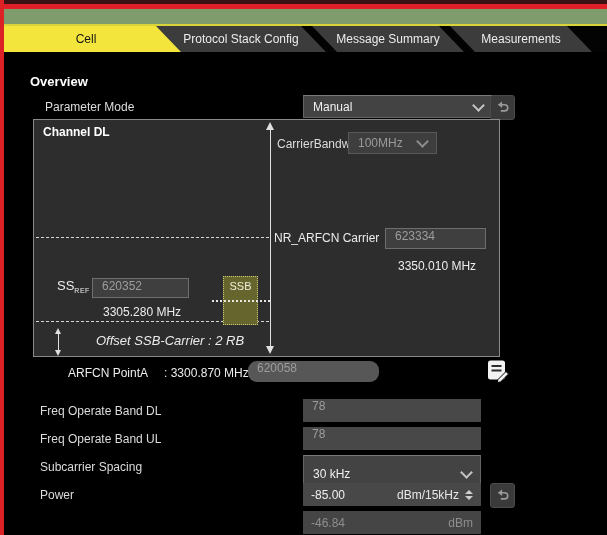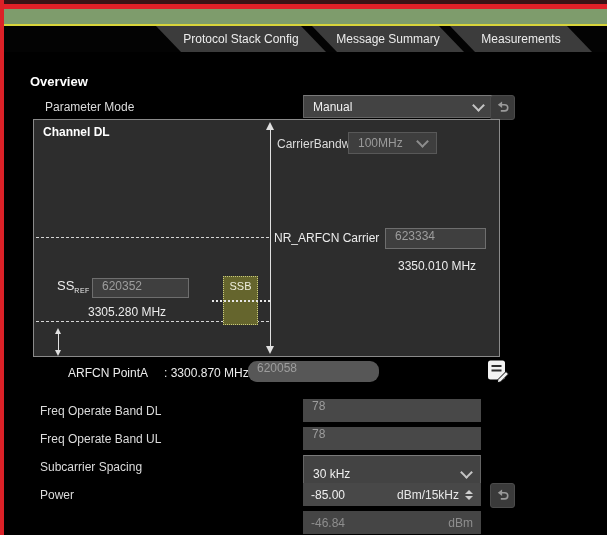--- a/index.html
+++ b/index.html
@@ -86,20 +86,23 @@
 </head>
 <body>
 
 <div class="abs left-red-border"></div>
 <div class="abs top-strip"></div>
 <div class="abs top-red-line"></div>
 <div class="abs green-bar"></div>
 <div class="abs yellow-underline"></div>
 
 <div class="abs tabbar">
+  <div class="tab tab-first tab-active" style="left:0;width:164px;padding-right:14px;">
+    <span>Cell</span>
+  </div>
   <div class="tab tab-slant tab-idle" style="left:152px;width:170px;">
     <span>Protocol Stack Config</span>
   </div>
   <div class="tab tab-slant tab-idle" style="left:308px;width:152px;">
     <span>Message Summary</span>
   </div>
   <div class="tab tab-slant tab-idle" style="left:446px;width:142px;">
     <span>Measurements</span>
   </div>
 </div>
@@ -137,32 +140,33 @@
   </div>
   <div class="abs freq-val" style="left:364px;top:139px;">3350.010 MHz</div>
 
   <div class="abs lbl white" style="left:23px;top:158px;font-size:13px;">
     <span>SS</span><span class="sub">REF</span>
     <span>:</span>
   </div>
   <div class="abs input outlined" style="left:58px;top:158px;width:97px;height:20px;">
     <span>620352</span>
   </div>
-  <div class="abs freq-val" style="left:54px;top:185px;">3305.280 MHz</div>
+  <div class="abs freq-val" style="left:69px;top:185px;">3305.280 MHz</div>
 
   <div class="abs dashline" style="left:2px;top:201px;width:233px;z-index:1;"></div>
 
   <div class="abs ssb-box" style="left:189px;top:156px;width:35px;height:49px;z-index:2;">
     <span>SSB</span>
   </div>
   <div class="abs dotline" style="left:178px;top:180px;width:58px;z-index:3;"></div>
 
   <div class="abs tri-up sm" style="left:21px;top:208px;"></div>
   <div class="abs vline" style="left:24px;top:213px;height:18px;"></div>
   <div class="abs tri-dn sm" style="left:21px;top:230px;"></div>
+  <div class="abs offset-label" style="left:62px;top:213px;">Offset SSB-Carrier : 2 RB</div>
 </div>
 
 <div class="abs arfcn-row" style="left:68px;top:366px;">
   <span>ARFCN PointA</span>
   <span>: 3300.870 MHz</span>
 </div>
 <div class="abs input lighter" style="left:248px;top:361px;width:131px;height:21px;border-radius:9px;">
   <span>620058</span>
 </div>
 <div class="abs" style="left:484px;top:358px;width:26px;height:26px;cursor:pointer;">

